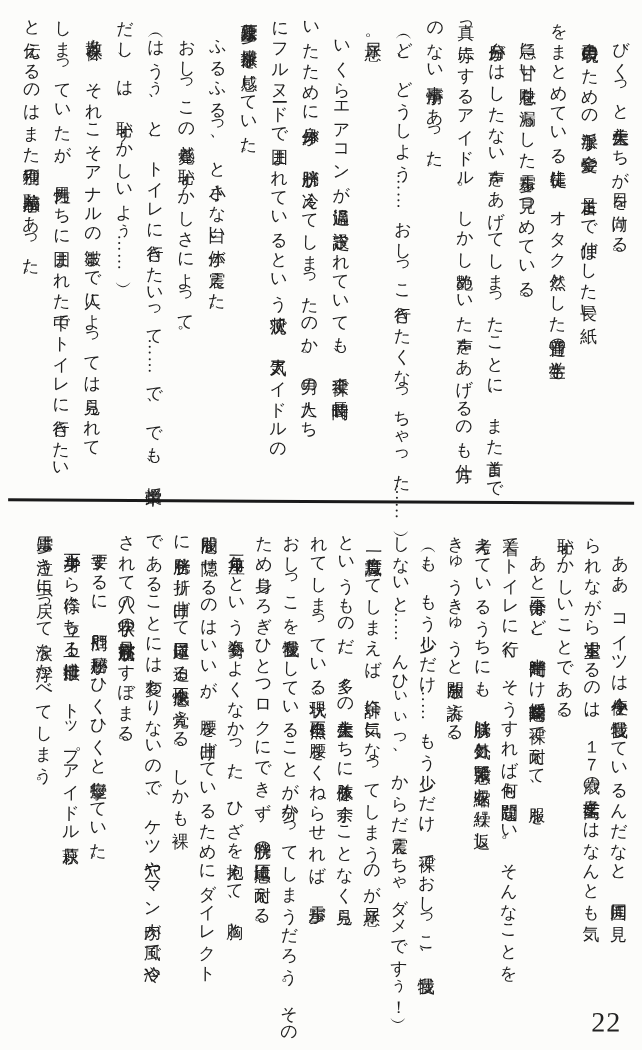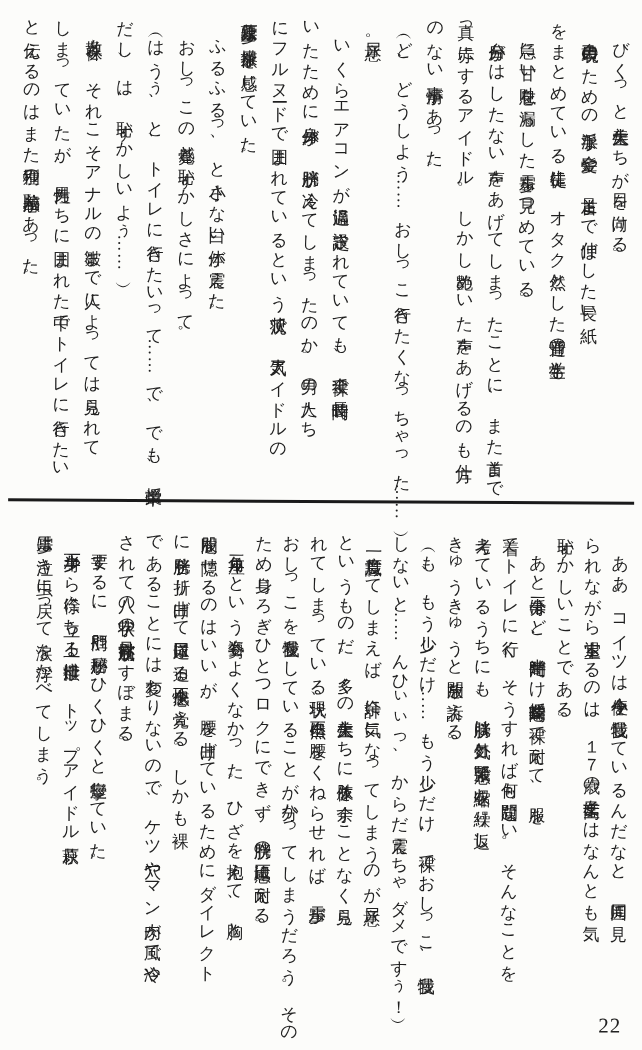--- a/index.html
+++ b/index.html
@@ -42,21 +42,21 @@
     left: 8px;
     right: 8px;
     top: 500px;
     height: 3px;
     background: #1a1a1a;
   }
   .page-number {
     position: absolute;
     right: 18px;
     bottom: 13px;
-    font-size: 21px;
+    font-size: 28px;
     letter-spacing: 1px;
     color: #222;
   }
 </style>
 </head>
 <body>
 
 <div class="page">
   <div class="scan-skew">
 

